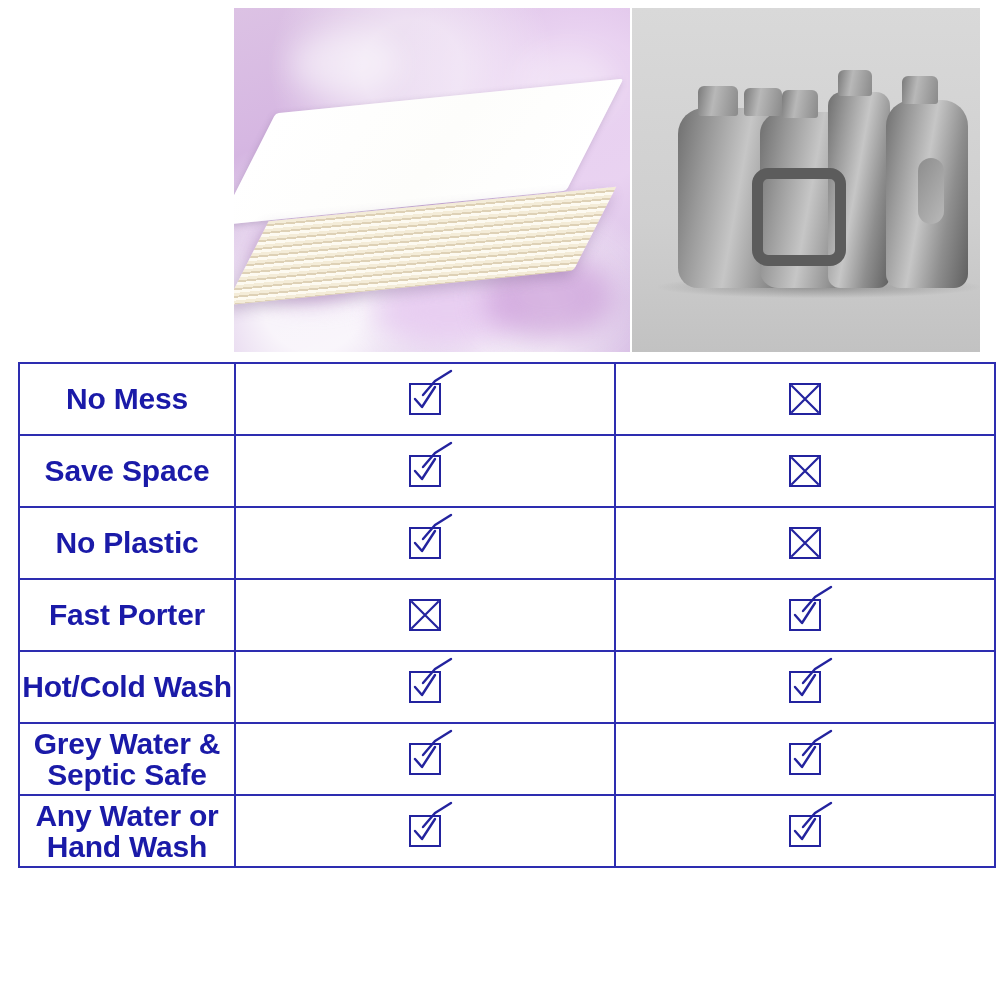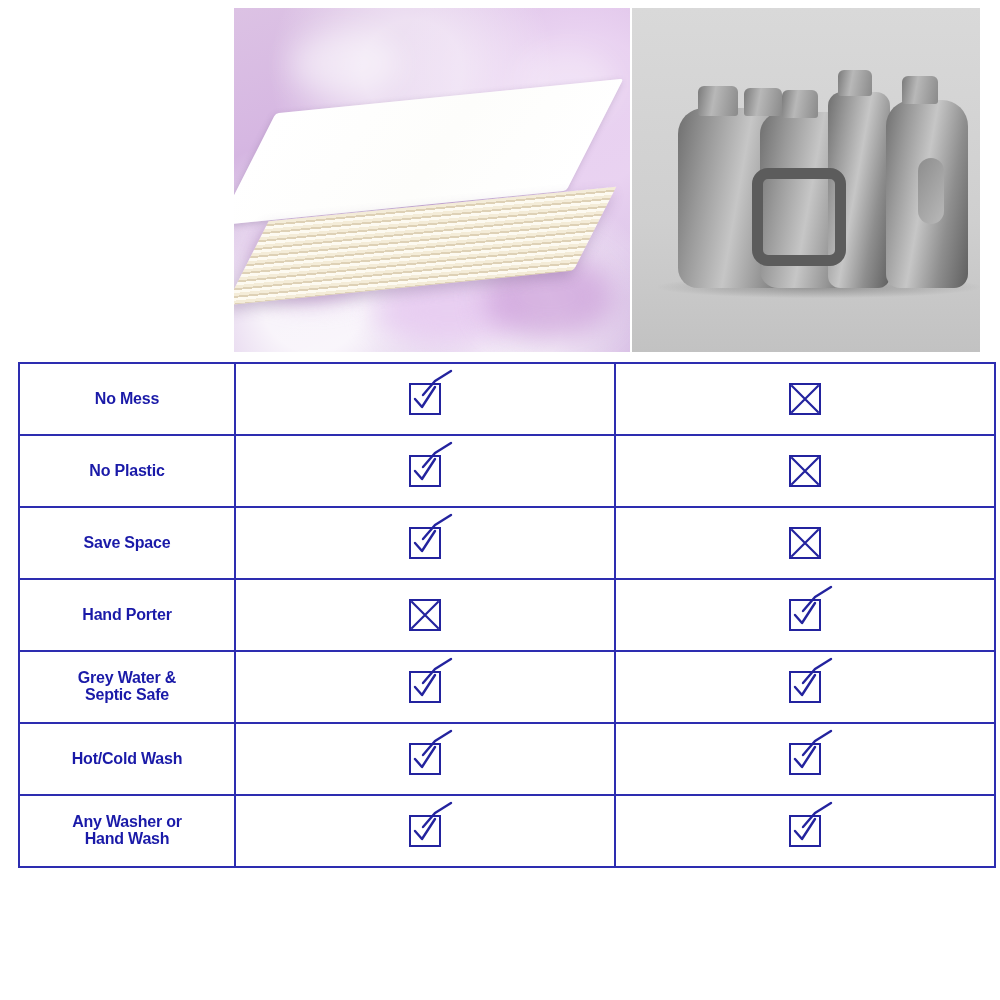--- a/index.html
+++ b/index.html
@@ -190,21 +190,21 @@
   table.compare td {
     border: 2px solid #2d2db0;
     height: 68px;
     text-align: center;
     vertical-align: middle;
   }
   td.feature {
     width: 212px;
     color: #1a1aa8;
     font-weight: bold;
-    font-size: 16px;
+    font-size: 30px;
     line-height: 1.05;
     letter-spacing: -0.2px;
   }
   td.mark { width: 376px; }
 
   .box {
     display: inline-block;
     position: relative;
     width: 28px;
     height: 28px;
@@ -277,58 +277,79 @@
                     <path d="M2 26 L14 12 L30 2" fill="none" stroke="#23239e" stroke-width="2.4" stroke-linecap="round" stroke-linejoin="round"></path>
                   </svg>
                 </span></span></td>
             <td class="mark"><span class="box"><span class="glyph">
                   <svg viewBox="0 0 28 28">
                     <path d="M1 1 L27 27 M27 1 L1 27" fill="none" stroke="#23239e" stroke-width="2.2" stroke-linecap="round"></path>
                   </svg>
                 </span></span></td>
           </tr>
           <tr>
+            <td class="feature"><span>Save Space</span></td>
+            <td class="mark"><span class="box"><span class="glyph">
+                  <svg viewBox="0 0 28 28">
+                    <path d="M4 14 L11 22 L24 2" fill="none" stroke="#23239e" stroke-width="2.4" stroke-linecap="round" stroke-linejoin="round"></path>
+                  </svg>
+                </span><span class="check-tail">
+                  <svg viewBox="0 0 34 30">
+                    <path d="M2 26 L14 12 L30 2" fill="none" stroke="#23239e" stroke-width="2.4" stroke-linecap="round" stroke-linejoin="round"></path>
+                  </svg>
+                </span></span></td>
+            <td class="mark"><span class="box"><span class="glyph">
+                  <svg viewBox="0 0 28 28">
+                    <path d="M1 1 L27 27 M27 1 L1 27" fill="none" stroke="#23239e" stroke-width="2.2" stroke-linecap="round"></path>
+                  </svg>
+                </span></span></td>
+          </tr>
+          <tr>
             <td class="feature"><span>No Plastic</span></td>
             <td class="mark"><span class="box"><span class="glyph">
                   <svg viewBox="0 0 28 28">
                     <path d="M4 14 L11 22 L24 2" fill="none" stroke="#23239e" stroke-width="2.4" stroke-linecap="round" stroke-linejoin="round"></path>
                   </svg>
                 </span><span class="check-tail">
                   <svg viewBox="0 0 34 30">
                     <path d="M2 26 L14 12 L30 2" fill="none" stroke="#23239e" stroke-width="2.4" stroke-linecap="round" stroke-linejoin="round"></path>
                   </svg>
                 </span></span></td>
             <td class="mark"><span class="box"><span class="glyph">
                   <svg viewBox="0 0 28 28">
                     <path d="M1 1 L27 27 M27 1 L1 27" fill="none" stroke="#23239e" stroke-width="2.2" stroke-linecap="round"></path>
                   </svg>
                 </span></span></td>
           </tr>
           <tr>
-            <td class="feature"><span>Save Space</span></td>
-            <td class="mark"><span class="box"><span class="glyph">
-                  <svg viewBox="0 0 28 28">
-                    <path d="M4 14 L11 22 L24 2" fill="none" stroke="#23239e" stroke-width="2.4" stroke-linecap="round" stroke-linejoin="round"></path>
-                  </svg>
-                </span><span class="check-tail">
-                  <svg viewBox="0 0 34 30">
-                    <path d="M2 26 L14 12 L30 2" fill="none" stroke="#23239e" stroke-width="2.4" stroke-linecap="round" stroke-linejoin="round"></path>
-                  </svg>
-                </span></span></td>
+            <td class="feature"><span>Fast Porter</span></td>
             <td class="mark"><span class="box"><span class="glyph">
                   <svg viewBox="0 0 28 28">
                     <path d="M1 1 L27 27 M27 1 L1 27" fill="none" stroke="#23239e" stroke-width="2.2" stroke-linecap="round"></path>
                   </svg>
                 </span></span></td>
-          </tr>
-          <tr>
-            <td class="feature"><span>Hand Porter</span></td>
-            <td class="mark"><span class="box"><span class="glyph">
-                  <svg viewBox="0 0 28 28">
-                    <path d="M1 1 L27 27 M27 1 L1 27" fill="none" stroke="#23239e" stroke-width="2.2" stroke-linecap="round"></path>
+            <td class="mark"><span class="box"><span class="glyph">
+                  <svg viewBox="0 0 28 28">
+                    <path d="M4 14 L11 22 L24 2" fill="none" stroke="#23239e" stroke-width="2.4" stroke-linecap="round" stroke-linejoin="round"></path>
+                  </svg>
+                </span><span class="check-tail">
+                  <svg viewBox="0 0 34 30">
+                    <path d="M2 26 L14 12 L30 2" fill="none" stroke="#23239e" stroke-width="2.4" stroke-linecap="round" stroke-linejoin="round"></path>
+                  </svg>
+                </span></span></td>
+          </tr>
+          <tr>
+            <td class="feature"><span>Hot/Cold Wash</span></td>
+            <td class="mark"><span class="box"><span class="glyph">
+                  <svg viewBox="0 0 28 28">
+                    <path d="M4 14 L11 22 L24 2" fill="none" stroke="#23239e" stroke-width="2.4" stroke-linecap="round" stroke-linejoin="round"></path>
+                  </svg>
+                </span><span class="check-tail">
+                  <svg viewBox="0 0 34 30">
+                    <path d="M2 26 L14 12 L30 2" fill="none" stroke="#23239e" stroke-width="2.4" stroke-linecap="round" stroke-linejoin="round"></path>
                   </svg>
                 </span></span></td>
             <td class="mark"><span class="box"><span class="glyph">
                   <svg viewBox="0 0 28 28">
                     <path d="M4 14 L11 22 L24 2" fill="none" stroke="#23239e" stroke-width="2.4" stroke-linecap="round" stroke-linejoin="round"></path>
                   </svg>
                 </span><span class="check-tail">
                   <svg viewBox="0 0 34 30">
                     <path d="M2 26 L14 12 L30 2" fill="none" stroke="#23239e" stroke-width="2.4" stroke-linecap="round" stroke-linejoin="round"></path>
                   </svg>
@@ -349,42 +370,21 @@
                   <svg viewBox="0 0 28 28">
                     <path d="M4 14 L11 22 L24 2" fill="none" stroke="#23239e" stroke-width="2.4" stroke-linecap="round" stroke-linejoin="round"></path>
                   </svg>
                 </span><span class="check-tail">
                   <svg viewBox="0 0 34 30">
                     <path d="M2 26 L14 12 L30 2" fill="none" stroke="#23239e" stroke-width="2.4" stroke-linecap="round" stroke-linejoin="round"></path>
                   </svg>
                 </span></span></td>
           </tr>
           <tr>
-            <td class="feature"><span>Hot/Cold Wash</span></td>
-            <td class="mark"><span class="box"><span class="glyph">
-                  <svg viewBox="0 0 28 28">
-                    <path d="M4 14 L11 22 L24 2" fill="none" stroke="#23239e" stroke-width="2.4" stroke-linecap="round" stroke-linejoin="round"></path>
-                  </svg>
-                </span><span class="check-tail">
-                  <svg viewBox="0 0 34 30">
-                    <path d="M2 26 L14 12 L30 2" fill="none" stroke="#23239e" stroke-width="2.4" stroke-linecap="round" stroke-linejoin="round"></path>
-                  </svg>
-                </span></span></td>
-            <td class="mark"><span class="box"><span class="glyph">
-                  <svg viewBox="0 0 28 28">
-                    <path d="M4 14 L11 22 L24 2" fill="none" stroke="#23239e" stroke-width="2.4" stroke-linecap="round" stroke-linejoin="round"></path>
-                  </svg>
-                </span><span class="check-tail">
-                  <svg viewBox="0 0 34 30">
-                    <path d="M2 26 L14 12 L30 2" fill="none" stroke="#23239e" stroke-width="2.4" stroke-linecap="round" stroke-linejoin="round"></path>
-                  </svg>
-                </span></span></td>
-          </tr>
-          <tr>
-            <td class="feature"><span>Any Washer or</span><br><span>Hand Wash</span></td>
+            <td class="feature"><span>Any Water or</span><br><span>Hand Wash</span></td>
             <td class="mark"><span class="box"><span class="glyph">
                   <svg viewBox="0 0 28 28">
                     <path d="M4 14 L11 22 L24 2" fill="none" stroke="#23239e" stroke-width="2.4" stroke-linecap="round" stroke-linejoin="round"></path>
                   </svg>
                 </span><span class="check-tail">
                   <svg viewBox="0 0 34 30">
                     <path d="M2 26 L14 12 L30 2" fill="none" stroke="#23239e" stroke-width="2.4" stroke-linecap="round" stroke-linejoin="round"></path>
                   </svg>
                 </span></span></td>
             <td class="mark"><span class="box"><span class="glyph">

